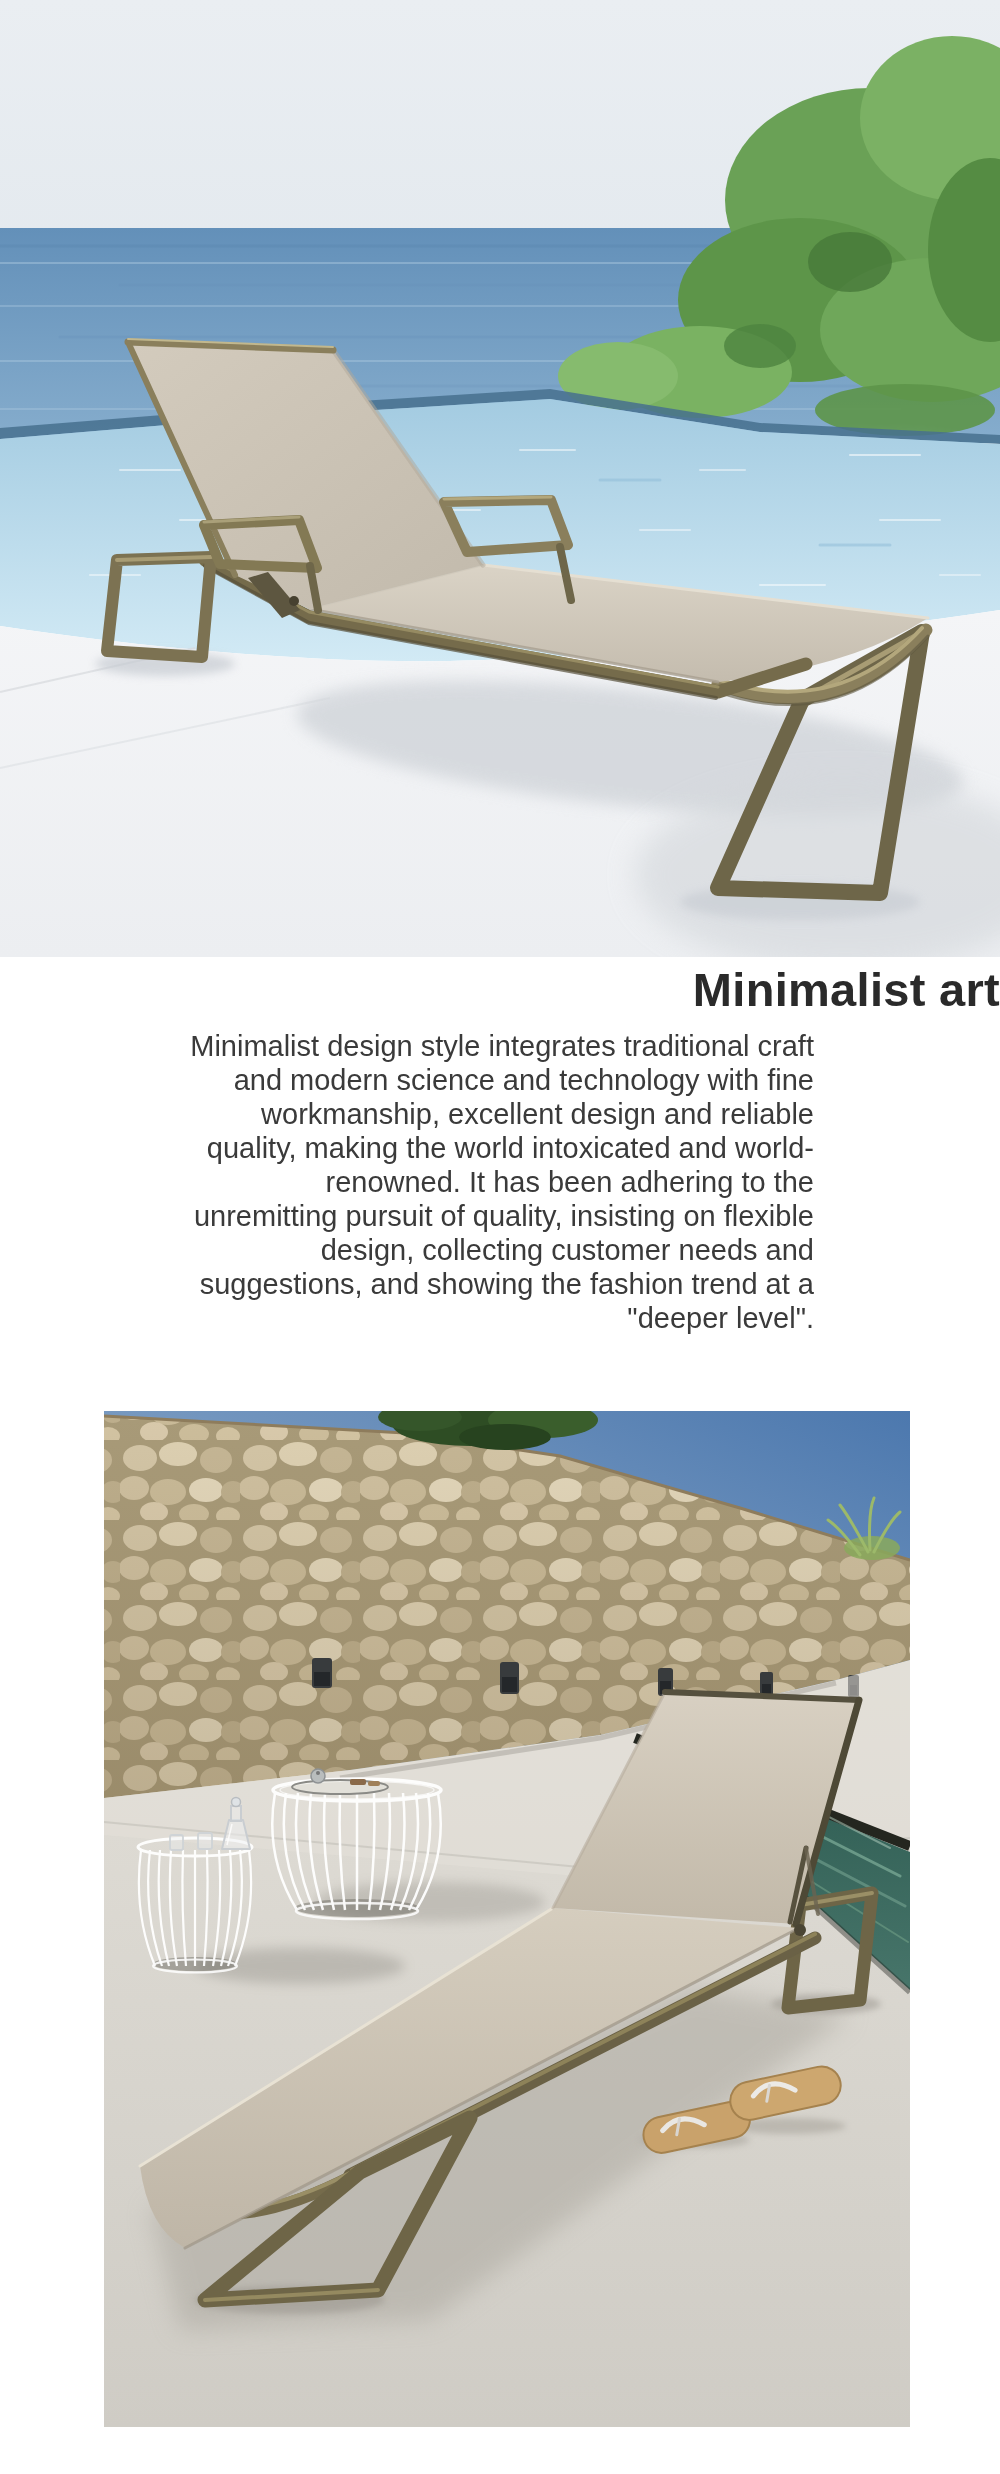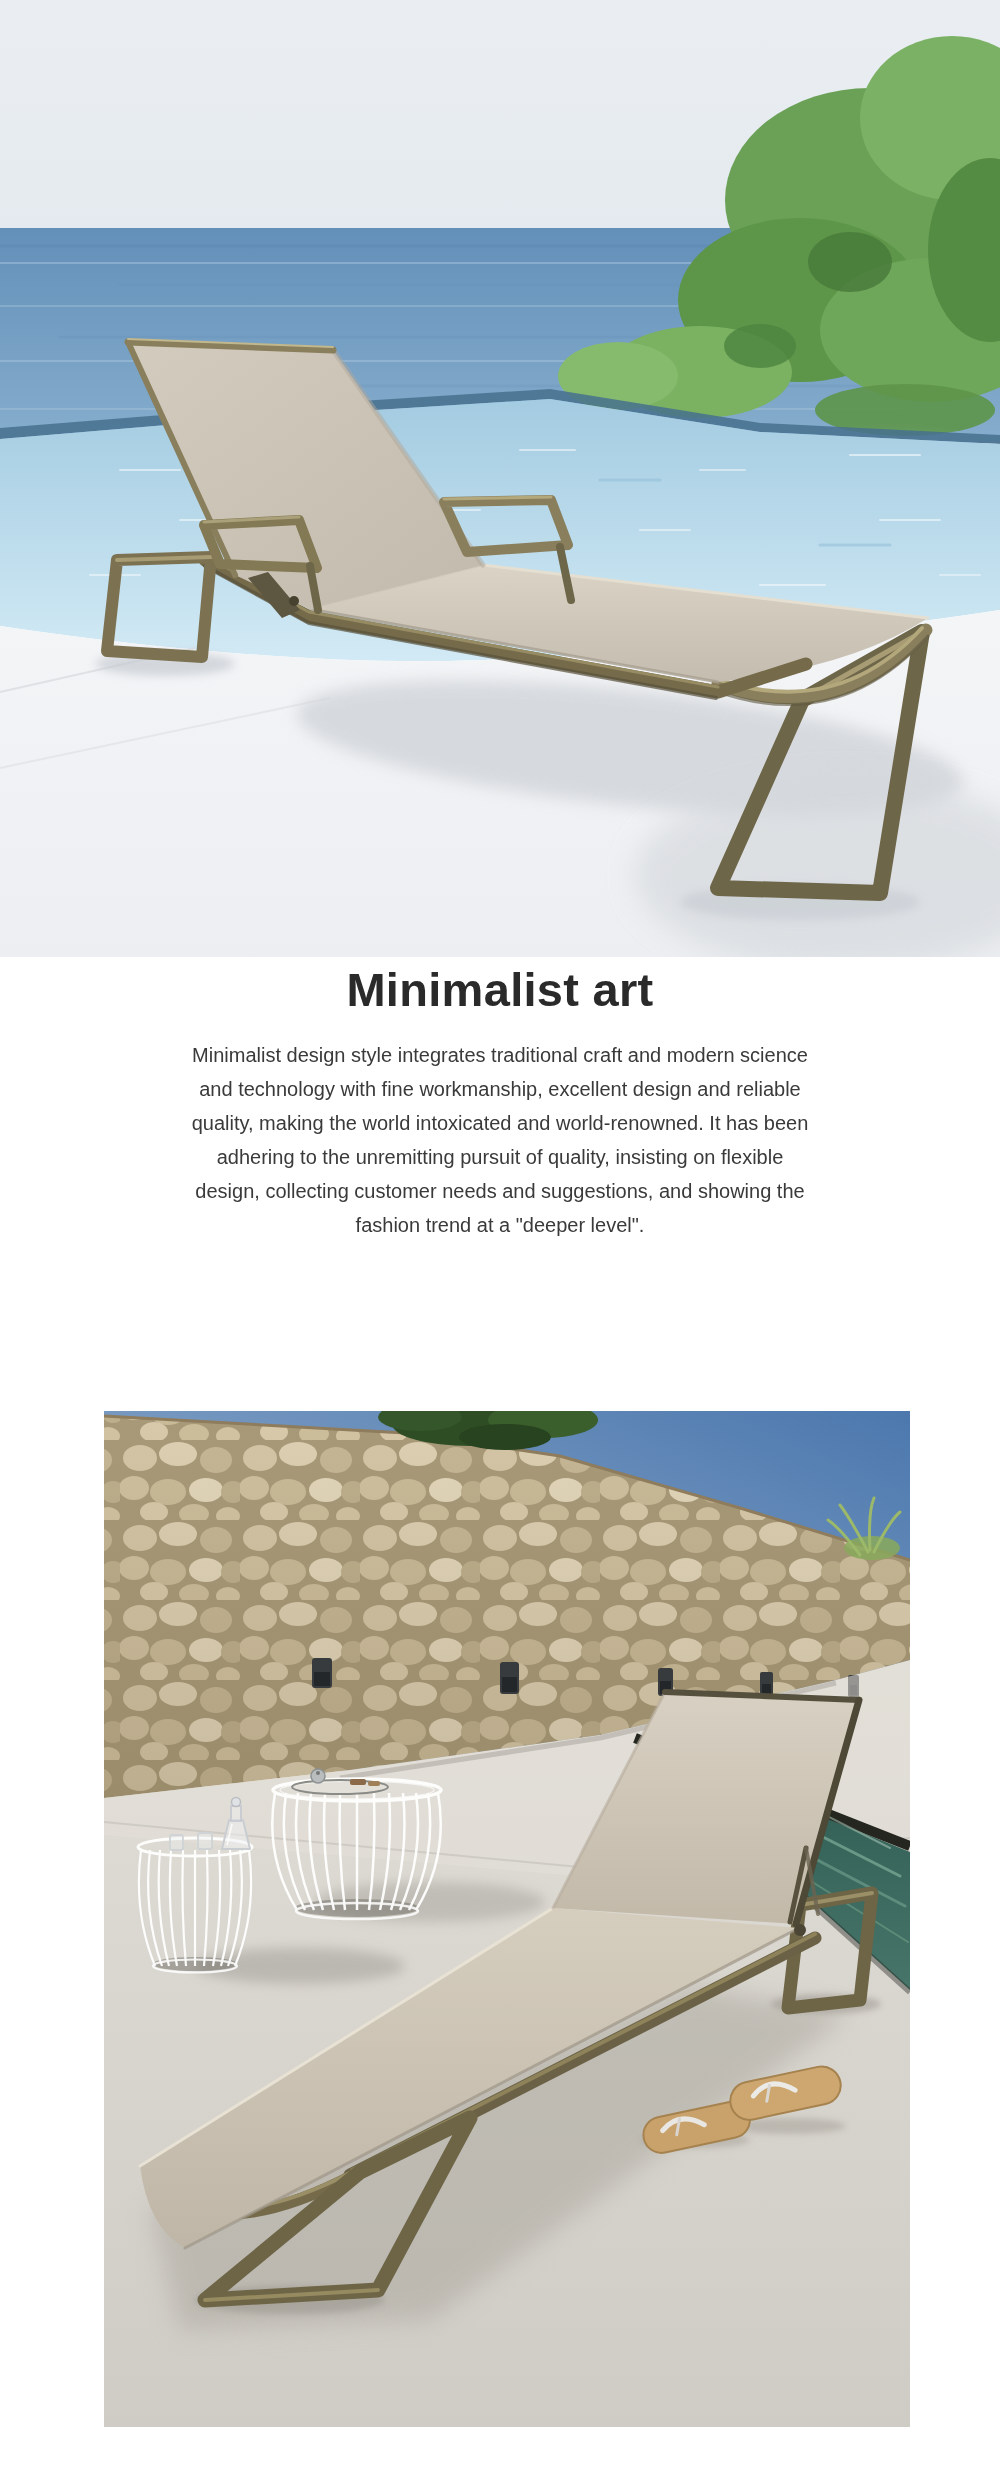--- a/index.html
+++ b/index.html
@@ -2,23 +2,23 @@
 <html><head>
 <meta charset="utf-8">
 <style>
   html,body{margin:0;padding:0;background:#ffffff;}
   body{width:1000px;font-family:"Liberation Sans", sans-serif;}
   .page{position:relative;width:1000px;height:2474px;background:#ffffff;overflow:hidden;}
   figure{margin:0;padding:0;}
   .hero{position:absolute;top:0;left:0;width:1000px;height:957px;}
   .gallery{position:absolute;top:1411px;left:104px;width:806px;height:1016px;}
   .hero svg,.gallery svg{display:block;width:100%;height:100%;}
-  .copy{position:absolute;top:957px;left:0;width:1000px;height:454px;text-align:center;background:#ffffff;}
+  .copy{position:absolute;top:957px;left:0;width:1000px;height:454px;text-align:right;background:#ffffff;}
   .copy h2{margin:8px 0 0 0;font-size:47px;line-height:50px;font-weight:700;color:#2a2a2a;letter-spacing:.3px;}
-  .copy p{width:628px;margin:23px auto 0 auto;font-size:20px;line-height:34px;color:#3a3a3a;}
+  .copy p{width:628px;margin:14px auto 0 auto;font-size:29px;line-height:34px;color:#3a3a3a;}
 </style>
 </head>
 <body>
 
 <div class="page">
 
   <figure class="hero" role="img" aria-label="Khaki aluminium sun lounger with beige mesh sling beside an infinity pool overlooking the sea, green bush at the right">
     <svg viewBox="0 0 1000 957" preserveAspectRatio="none">
       <defs>
         <linearGradient id="sky1" x1="0" y1="0" x2="0" y2="1">

